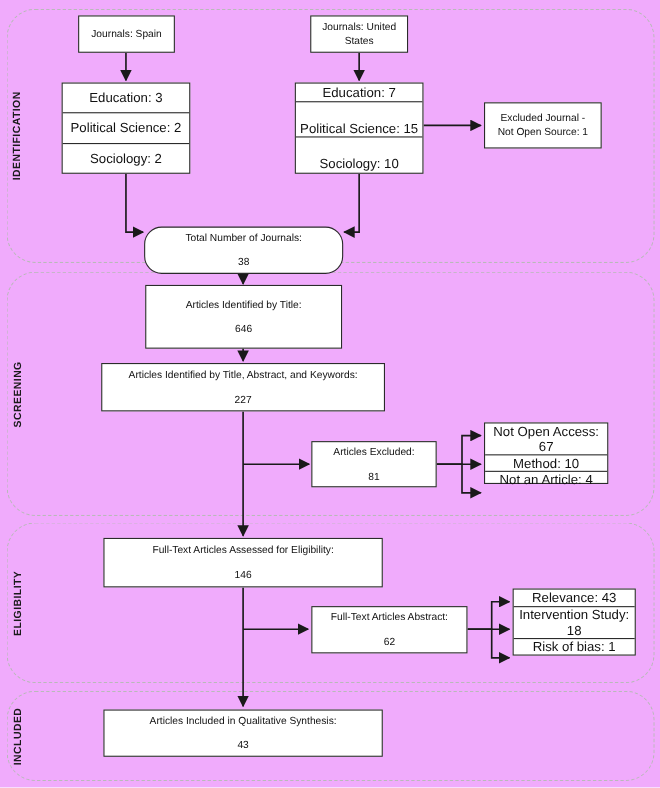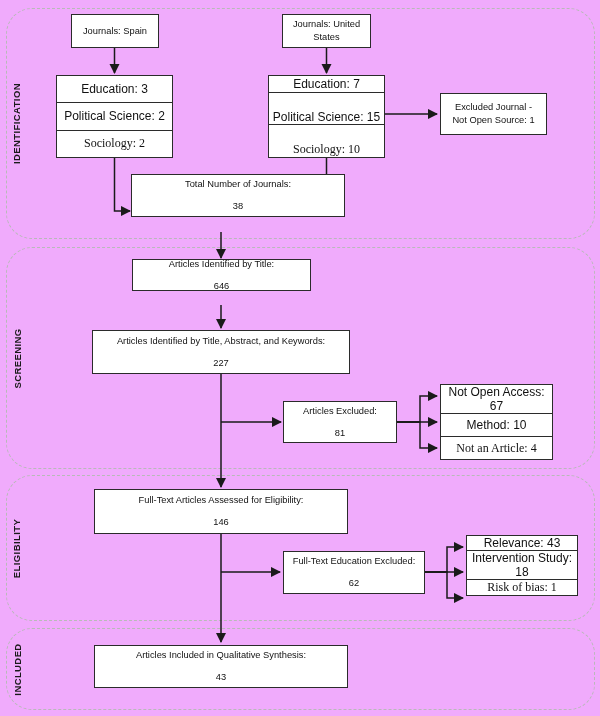--- a/index.html
+++ b/index.html
@@ -74,21 +74,21 @@
     flex:1 1 0;
     display:flex;
     align-items:center;
     justify-content:center;
     font-size:12px;
     color:#111111;
     border-bottom:1.6px solid #2b2b2b;
     text-align:center;
     box-sizing:border-box;
   }
-  .stack .row:last-child{border-bottom:none;font-family:Liberation Serif, serif;}
+  .stack .row:last-child{border-bottom:none;}
 </style>
 </head>
 <body>
 
 <div id="stage">
 
   <div class="phase" style="left:6px; top:8px; width:589px; height:231px;"></div>
   <div class="phase" style="left:6px; top:247px; width:589px; height:222px;"></div>
   <div class="phase" style="left:6px; top:475px; width:589px; height:146px;"></div>
   <div class="phase" style="left:6px; top:628px; width:589px; height:82px;"></div>
@@ -168,59 +168,59 @@
     <div class="row">
       <span>Sociology: 10</span>
     </div>
   </div>
 
   <div class="box tight" style="left:440px; top:93px; width:107px; height:42px;">
     <span>Excluded Journal -</span>
     <span>Not Open Source: 1</span>
   </div>
 
-  <div class="box two" style="left:131px; top:174px; width:214px; height:43px;">
+  <div class="box two" style="left:131px; top:206px; width:181px; height:43px;border-radius:16px;">
     <span class="title">Total Number of Journals:</span>
     <span class="count">38</span>
   </div>
 
-  <div class="box two" style="left:132px; top:259px; width:179px; height:32px;">
+  <div class="box two" style="left:132px; top:259px; width:179px; height:58px;">
     <span class="title">Articles Identified by Title:</span>
     <span class="count">646</span>
   </div>
 
   <div class="box two" style="left:92px; top:330px; width:258px; height:44px;justify-content:center;">
     <span class="title">Articles Identified by Title, Abstract, and Keywords:</span>
     <span class="count">227</span>
   </div>
 
   <div class="box two" style="left:283px; top:401px; width:114px; height:42px;">
     <span class="title">Articles Excluded:</span>
     <span class="count">81</span>
   </div>
 
-  <div class="stack" style="left:440px; top:384px; width:113px; height:76px;">
+  <div class="stack" style="left:440px; top:384px; width:113px; height:56px;">
     <div class="row">
       <span>Not Open Access: 67</span>
     </div>
     <div class="row">
       <span>Method: 10</span>
     </div>
     <div class="row">
       <span>Not an Article: 4</span>
     </div>
   </div>
 
   <div class="box two" style="left:94px; top:489px; width:254px; height:45px;">
     <span class="title">Full-Text Articles Assessed for Eligibility:</span>
     <span class="count">146</span>
   </div>
 
   <div class="box two" style="left:283px; top:551px; width:142px; height:43px;">
-    <span class="title">Full-Text Education Excluded:</span>
+    <span class="title">Full-Text Articles Abstract:</span>
     <span class="count">62</span>
   </div>
 
   <div class="stack" style="left:466px; top:535px; width:112px; height:61px;">
     <div class="row">
       <span>Relevance: 43</span>
     </div>
     <div class="row">
       <span>Intervention Study: 18</span>
     </div>

